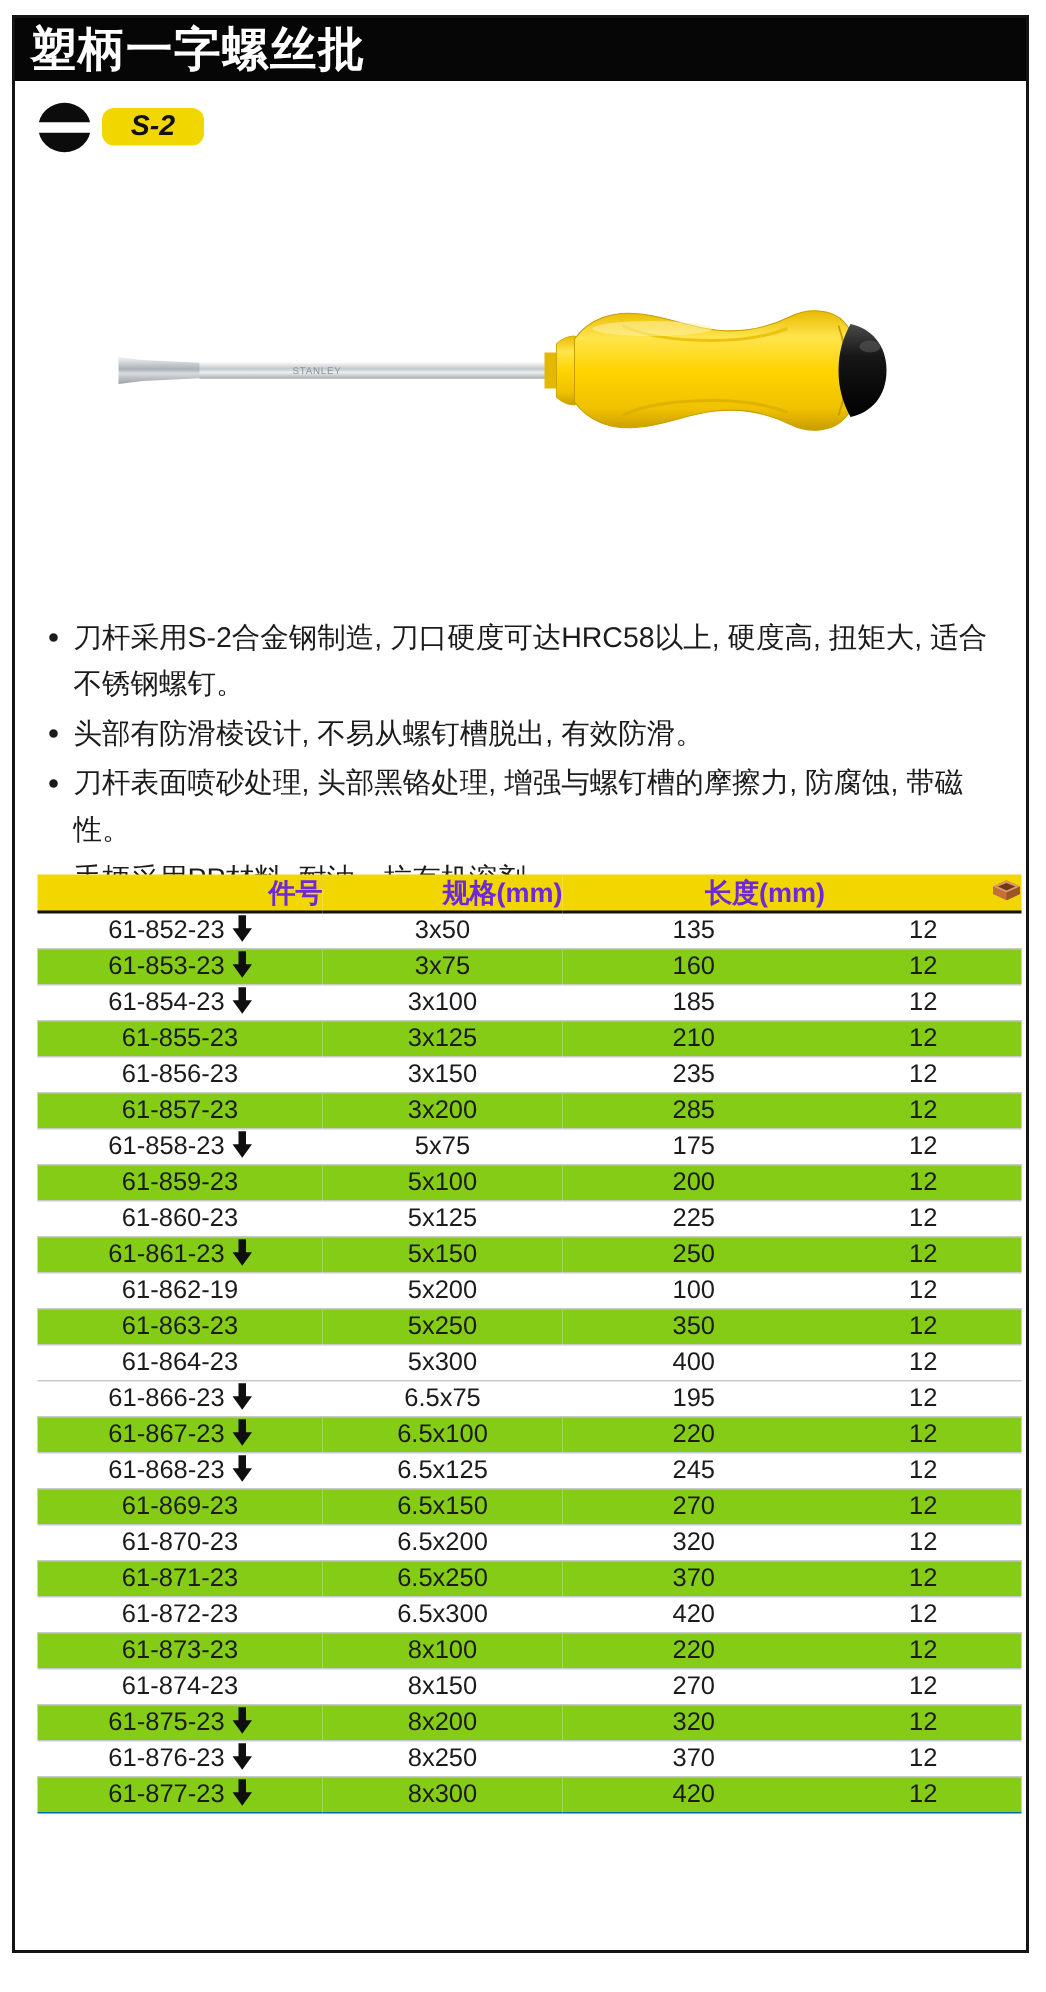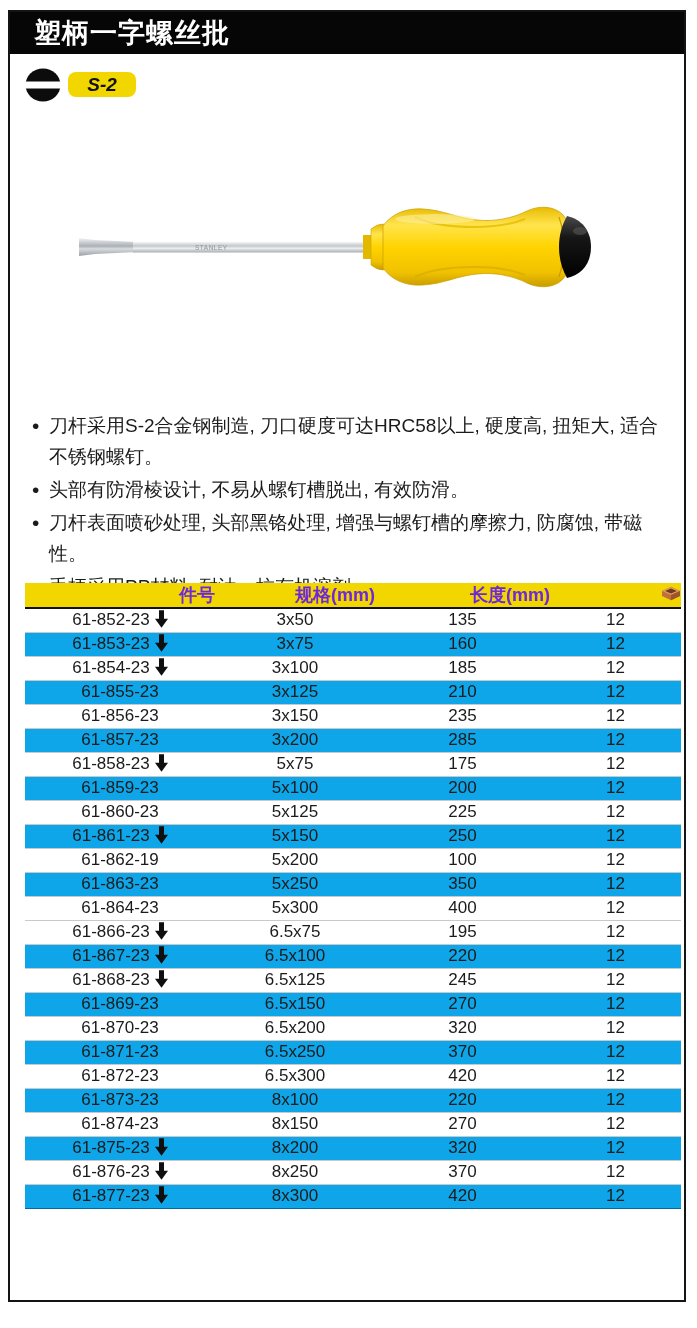--- a/index.html
+++ b/index.html
@@ -2,42 +2,42 @@
 <html><head>
 <meta charset="utf-8">
 <style>
   * { box-sizing: border-box; margin: 0; padding: 0; }
   html,body { width:697px; height:1328px; background:#ffffff;
     font-family:"Liberation Sans","DejaVu Sans",sans-serif; color:#1b1b1b; }
   .box { position:absolute; left:8px; top:10px; width:678px; height:1292px;
     border:2px solid #141414; background:#ffffff; }
   .titlebar { position:absolute; left:0; top:0; width:674px; height:42px;
     background:#060606; display:flex; align-items:center; }
-  .titlebar h1 { color:#ffffff; font-size:27px; font-weight:bold;
-    padding-left:24px; letter-spacing:1px; }
+  .titlebar h1 { color:#ffffff; font-size:31px; font-weight:bold;
+    padding-left:10px; letter-spacing:1px; }
   .tip-icon { position:absolute; left:14px; top:54px; }
   .badge { position:absolute; left:58px; top:60px; width:68px; height:25px;
     border-radius:8px; display:flex; align-items:center; justify-content:center;
     font-style:italic; font-weight:bold; font-size:19px; color:#111; }
   .product { position:absolute; left:65px; top:183px; }
   .features { position:absolute; left:22px; top:398px; width:644px; list-style:none; }
   .features li { position:relative; padding-left:17px; font-size:19px;
     line-height:31px; margin-bottom:2px; }
   .features li::before { content:"•"; position:absolute; left:0; top:0;
     font-size:21px; }
   table.spec { position:absolute; left:15px; top:571px; width:656px;
     border-collapse:collapse; table-layout:fixed; }
   col.c1{width:190px;} col.c2{width:160px;} col.c3{width:175px;} col.c4{width:131px;}
   table.spec th { height:25px; font-size:18px; font-weight:bold; color:#6d28d9;
     text-align:right; border-bottom:2px solid #101010; }
   table.spec td { height:24px; font-size:17px; text-align:center;
     border-top:1px solid #c9c9c9; white-space:nowrap; }
   table.spec tbody tr:first-child td { border-top:none; }
   table.spec tbody tr:last-child td { border-bottom:1px solid #0369a1;margin-top:28px; }
-  table.spec tbody tr.alt { background:#0ea5e9; }
+  table.spec tbody tr.alt { background:#84cc16; }
   .dn-arrow { vertical-align:-3px; margin-left:5px; }
 </style>
 </head>
 <body>
 
 <div class="box">
 
   <div class="titlebar">
     <h1>塑柄一字螺丝批</h1>
   </div>

